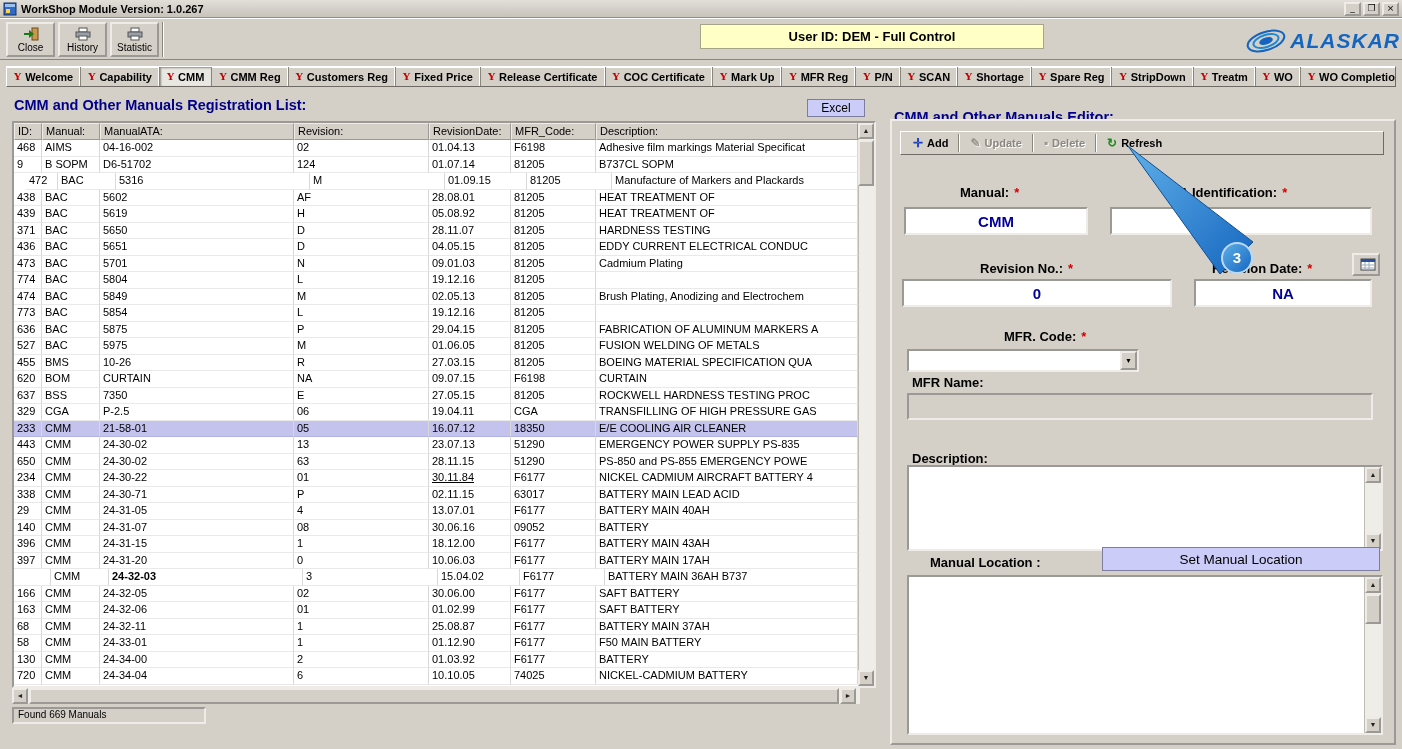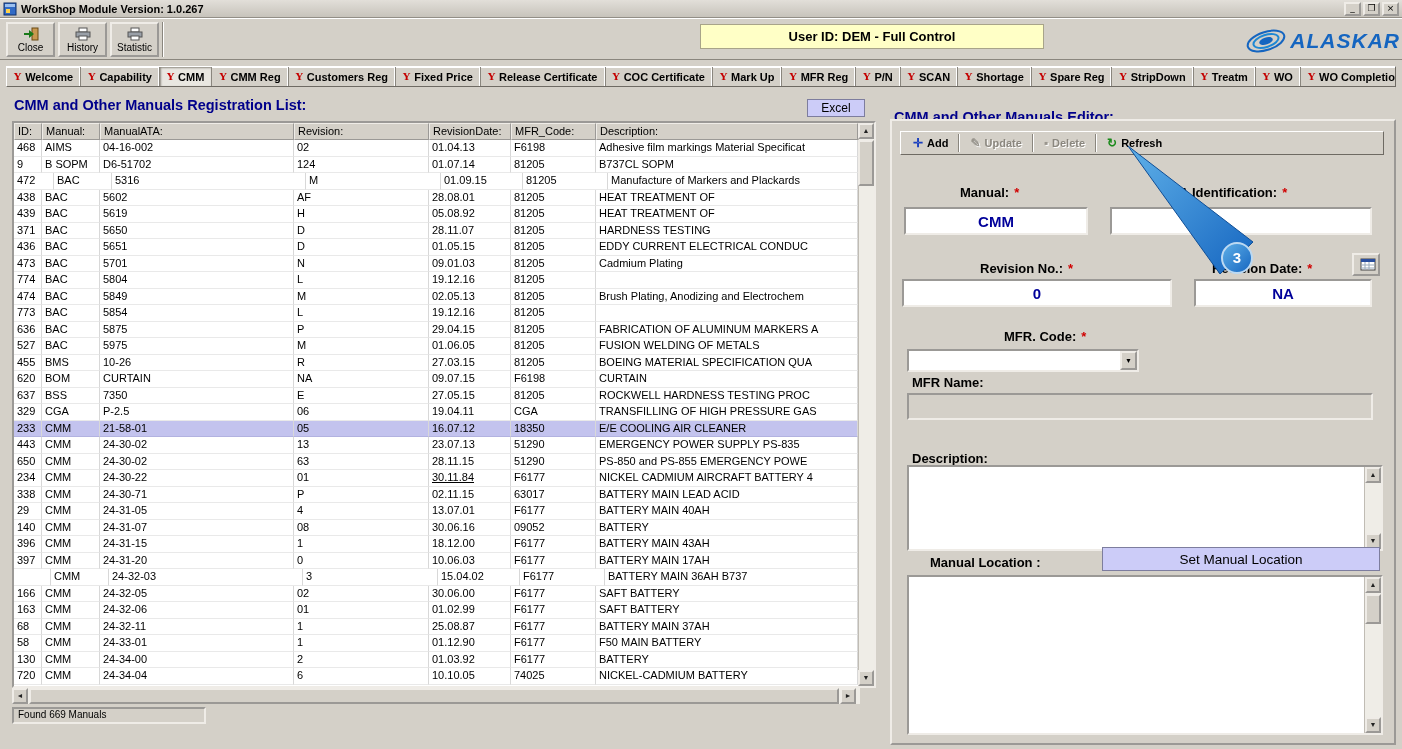--- a/index.html
+++ b/index.html
@@ -318,21 +318,21 @@
         <div class="trow">
           <div class="tcell" style="width: 28px;">9</div>
           <div class="tcell" style="width: 58px;">B SOPM</div>
           <div class="tcell" style="width: 194px;">D6-51702</div>
           <div class="tcell" style="width: 135px;">124</div>
           <div class="tcell" style="width: 82px;">01.07.14</div>
           <div class="tcell" style="width: 85px;">81205</div>
           <div class="tcell" style="width: 262px; flex: 1 1 0%;">B737CL SOPM</div>
         </div>
         <div class="trow">
-          <div class="tcell" style="width: 40px;">472</div>
+          <div class="tcell" style="width: 32px; margin-left: 12px;">472</div>
           <div class="tcell" style="width: 58px;">BAC</div>
           <div class="tcell" style="width: 194px;">5316</div>
           <div class="tcell" style="width: 135px;">M</div>
           <div class="tcell" style="width: 82px;">01.09.15</div>
           <div class="tcell" style="width: 85px;">81205</div>
           <div class="tcell" style="width: 262px; flex: 1 1 0%;">Manufacture of Markers and Plackards</div>
         </div>
         <div class="trow">
           <div class="tcell" style="width: 28px;">438</div>
           <div class="tcell" style="width: 58px;">BAC</div>
@@ -358,21 +358,21 @@
           <div class="tcell" style="width: 135px;">D</div>
           <div class="tcell" style="width: 82px;">28.11.07</div>
           <div class="tcell" style="width: 85px;">81205</div>
           <div class="tcell" style="width: 262px; flex: 1 1 0%;">HARDNESS TESTING</div>
         </div>
         <div class="trow">
           <div class="tcell" style="width: 28px;">436</div>
           <div class="tcell" style="width: 58px;">BAC</div>
           <div class="tcell" style="width: 194px;">5651</div>
           <div class="tcell" style="width: 135px;">D</div>
-          <div class="tcell" style="width: 82px;">01.05.15</div>
+          <div class="tcell" style="width: 82px;">04.05.15</div>
           <div class="tcell" style="width: 85px;">81205</div>
           <div class="tcell" style="width: 262px; flex: 1 1 0%;">EDDY CURRENT ELECTRICAL CONDUC</div>
         </div>
         <div class="trow">
           <div class="tcell" style="width: 28px;">473</div>
           <div class="tcell" style="width: 58px;">BAC</div>
           <div class="tcell" style="width: 194px;">5701</div>
           <div class="tcell" style="width: 135px;">N</div>
           <div class="tcell" style="width: 82px;">09.01.03</div>
           <div class="tcell" style="width: 85px;">81205</div>
@@ -536,21 +536,21 @@
           <div class="tcell" style="width: 58px;">CMM</div>
           <div class="tcell" style="width: 194px;">24-31-20</div>
           <div class="tcell" style="width: 135px;">0</div>
           <div class="tcell" style="width: 82px;">10.06.03</div>
           <div class="tcell" style="width: 85px;">F6177</div>
           <div class="tcell" style="width: 262px; flex: 1 1 0%;">BATTERY MAIN 17AH</div>
         </div>
         <div class="trow">
           <div class="tcell" style="width: 28px; padding-left: 36px;">33</div>
           <div class="tcell" style="width: 58px;">CMM</div>
-          <div class="tcell" style="width: 194px;">24-32-03</div>
+          <div class="tcell" style="width: 194px; font-weight: bold;">24-32-03</div>
           <div class="tcell" style="width: 135px;">3</div>
           <div class="tcell" style="width: 82px;">15.04.02</div>
           <div class="tcell" style="width: 85px;">F6177</div>
           <div class="tcell" style="width: 262px; flex: 1 1 0%;">BATTERY MAIN 36AH B737</div>
         </div>
         <div class="trow">
           <div class="tcell" style="width: 28px;">166</div>
           <div class="tcell" style="width: 58px;">CMM</div>
           <div class="tcell" style="width: 194px;">24-32-05</div>
           <div class="tcell" style="width: 135px;">02</div>

